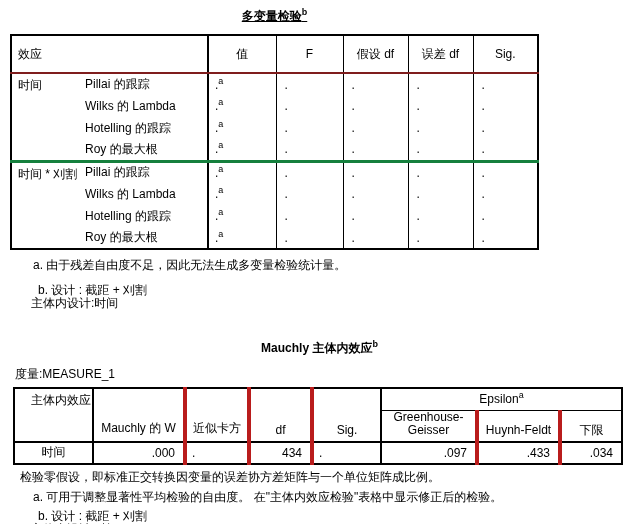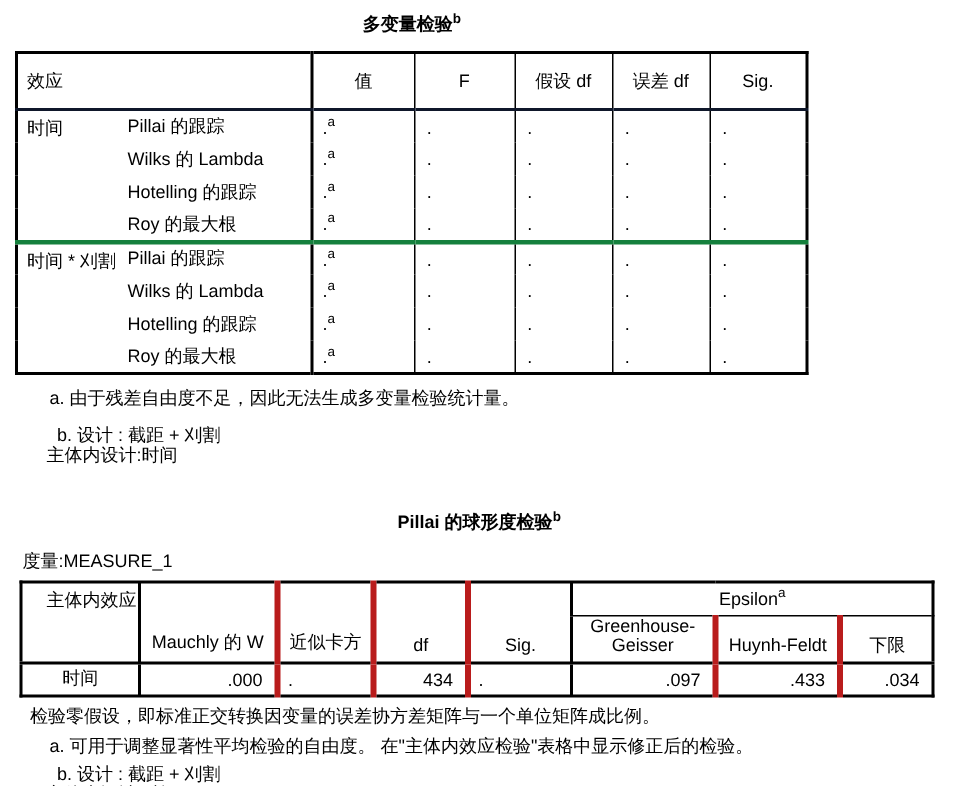--- a/index.html
+++ b/index.html
@@ -7,41 +7,41 @@
     margin: 0; padding: 0;
     width: 639px; height: 524px;
     background: #fff; color: #000;
     font-family: "Liberation Sans", "DejaVu Sans", sans-serif;
     font-size: 12px;
     overflow: hidden;
   }
   sup.fnmark { font-size: 9px; vertical-align: super; line-height: 0; }
 
   .tbl-title { font-weight: bold; text-align: center; }
-  #title1 { width: 529px; margin: 8px 0 9px 10px; }
+  #title1 { width: 529px; margin: 8px 0 9px 10px; text-decoration: underline; }
   #title2 { width: 613px; margin: 30px 0 0 13px; }
   #measure-label { margin: 9px 0 4px 15px; }
 
   table.spss {
     border-collapse: collapse;
     border: 2px solid #000;
     table-layout: fixed;
     empty-cells: show;
   }
   table.spss th, table.spss td {
     font-weight: normal;
     padding: 0;
     font-size: 12px;
     overflow: hidden;
     white-space: nowrap;
   }
 
   
   #t1 { margin-left: 10px; }
-  #t1 thead th { border-bottom: 2px solid #0f172a; height: 38px; }
+  #t1 thead th { border-bottom: 2px solid #7f1d1d; height: 38px; }
   #t1 th.stub-h { text-align: left; padding-left: 6px; }
   #t1 th.center { text-align: center; }
   #t1 td { height: 22px; }
   #t1 td.eff { text-align: left; padding-left: 6px; vertical-align: top; padding-top: 3px; }
   #t1 td.test { text-align: left; padding-left: 1px; }
   #t1 .cv { border-left: 2px solid #000; }
   #t1 .cn { border-left: 1px solid #000; }
   #t1 td.val { text-align: left; padding-left: 6px; }
   #t1 td.num { text-align: left; padding-left: 8px; }
   #t1 tr.sep td { border-top: 3px solid #15803d; margin-top: 36px; }
@@ -161,21 +161,21 @@
       <td class="num cn">.</td>
       <td class="num cn">.</td>
     </tr>
   </tbody>
 </table>
 
 <div id="fn1a" class="fn">a. 由于残差自由度不足，因此无法生成多变量检验统计量。</div>
 <div id="fn1b1" class="fn">b. 设计 : 截距 + 刈割</div>
 <div id="fn1b2" class="fn">主体内设计:时间</div>
 
-<div id="title2" class="tbl-title"><span>Pillai 的球形度检验</span><sup class="fnmark">b</sup></div>
+<div id="title2" class="tbl-title"><span>Mauchly 主体内效应</span><sup class="fnmark">b</sup></div>
 
 <div id="measure-label">度量:MEASURE_1</div>
 
 <table id="t2" class="spss">
   <colgroup>
     <col style="width:79px">
       <col style="width:92px">
       <col style="width:64px">
       <col style="width:63px">
     <col style="width:69px">

